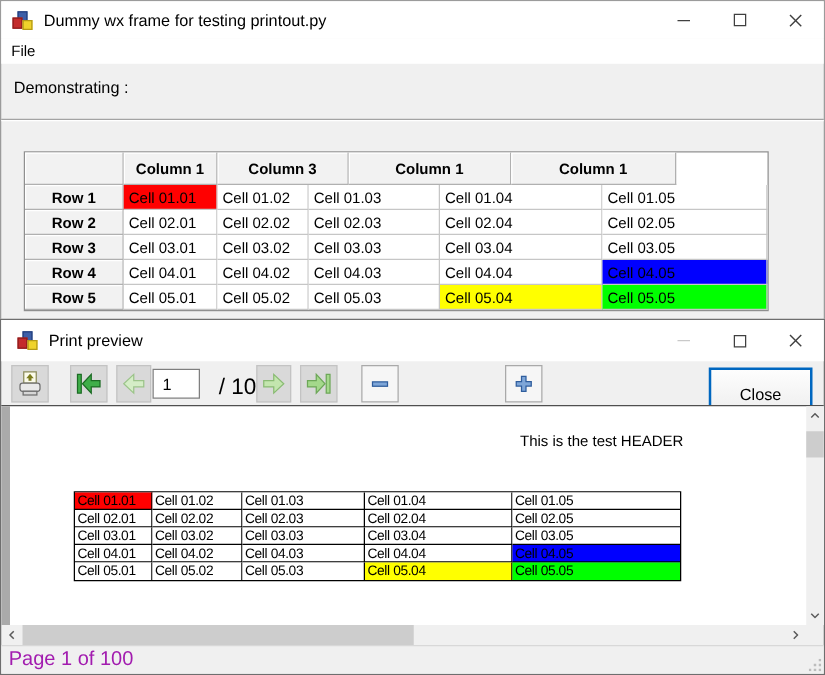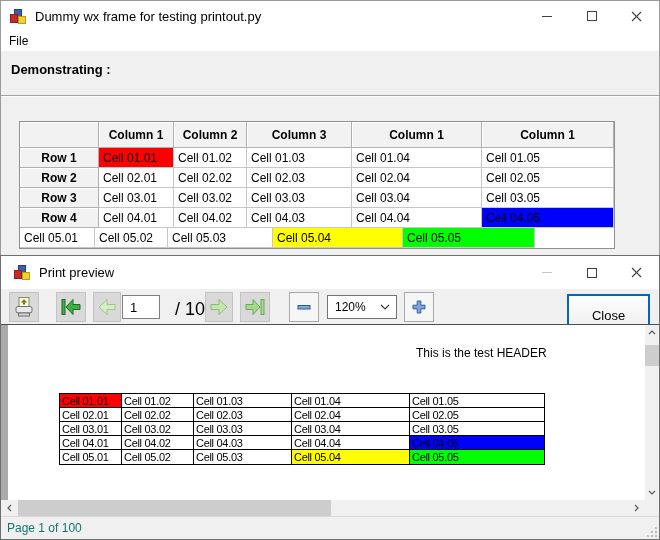--- a/index.html
+++ b/index.html
@@ -21,21 +21,21 @@
 .title-text{margin-left:9px;font-size:13px;white-space:nowrap}
 .capbtns{position:absolute;right:0;top:0;height:100%;display:flex}
 .capbtn{width:45px;height:100%;display:flex;align-items:center;justify-content:center;color:#404040}
 .capbtn.disabled{color:#c9c9c9}
 .glyph-min{width:10px;height:1px;background:currentColor;display:block}
 .glyph-max{width:10px;height:10px;border:1px solid currentColor;display:block}
 
 
 .menubar{height:20px;background:#fff;display:flex;align-items:center}
 .menu-item{padding:2px 8px}
-#demonstrating{position:absolute;left:10px;top:61px;font-weight:bold;font-size:13px}
+#demonstrating{position:absolute;left:10px;top:61px;font-weight:normal;font-size:13px}
 .etched{position:absolute;left:0;right:0;top:94px;height:2px;border-top:1px solid #a3a3a3;border-bottom:1px solid #fff}
 #demo-grid{position:absolute;left:18px;top:120px;border:1px solid #8f8f8f;background:#fff}
 .g-row{display:flex}
 .g-cell{height:20px;border-right:1px solid #c6c6c6;border-bottom:1px solid #c6c6c6;background:#fff;display:flex;align-items:center;padding-left:4px;white-space:nowrap;overflow:hidden;flex:0 0 auto}
 .g-label{background:#f2f2f2;font-weight:bold;justify-content:center;padding-left:0;border-right-color:#b0b0b0;border-bottom-color:#b0b0b0;box-shadow:inset 1px 1px 0 #fff}
 .g-head .g-cell{height:26px}
 
 
 #pv-toolbar{position:absolute;left:0;right:0;top:33px;height:35px}
 .tbtn{position:absolute;top:3px;width:30px;height:30px;background:#d9d9d9;border:1px solid #c3c3c3;display:flex;align-items:center;justify-content:center}
@@ -76,21 +76,21 @@
 .scroll-arrow{position:absolute;width:14px;height:15px;display:flex;align-items:center;justify-content:center;color:#5b5b5b}
 #v-up{top:0}#v-down{bottom:0}
 #h-scroll{position:absolute;left:1px;right:16px;top:244px;height:16px;background:#f0f0f0}
 #h-left{left:0;height:16px}
 #h-right{right:0;height:16px}
 #h-thumb{position:absolute;top:0;bottom:0;left:16px;width:313px;background:#cdcdcd}
 .scroll-arrow svg{display:block}
 
 
 #statusbar{position:absolute;left:0;right:0;bottom:0;height:23px;background:#f0f0f0;border-top:1px solid #d8d8d8;display:flex;align-items:center}
-#status-text{margin-left:6px;font-size:12px;color:#0f766e}
+#status-text{margin-left:6px;font-size:16px;color:#a21caf}
 #grip{position:absolute;right:2px;bottom:2px}
 </style>
 </head>
 <body>
 
 <div id="main-window" class="window">
   <div class="titlebar">
     <span class="wx-icon">
         <i class="wx-b"></i>
         <i class="wx-r"></i>
@@ -114,21 +114,20 @@
   </div>
   <div class="menubar">
     <span class="menu-item">File</span>
   </div>
   <div id="demonstrating">Demonstrating :</div>
   <div class="etched"></div>
   <div id="demo-grid">
       <div class="g-row g-head">
         <div class="g-cell g-label" style="width: 79px;"></div>
         <div class="g-cell g-label" style="width: 75px;">Column 1</div>
-        <div class="g-cell g-label" style="width: 73px;">Column 2</div>
         <div class="g-cell g-label" style="width: 105px;">Column 3</div>
         <div class="g-cell g-label" style="width: 130px;">Column 1</div>
         <div class="g-cell g-label" style="width: 132px;">Column 1</div>
       </div>
       <div class="g-row">
         <div class="g-cell g-label" style="width: 79px;">Row 1</div>
         <div class="g-cell" style="width: 75px; background: rgb(255, 0, 0);">Cell 01.01</div>
         <div class="g-cell" style="width: 73px;">Cell 01.02</div>
         <div class="g-cell" style="width: 105px;">Cell 01.03</div>
         <div class="g-cell" style="width: 130px;">Cell 01.04</div>
@@ -152,20 +151,21 @@
       </div>
       <div class="g-row">
         <div class="g-cell g-label" style="width: 79px;">Row 4</div>
         <div class="g-cell" style="width: 75px;">Cell 04.01</div>
         <div class="g-cell" style="width: 73px;">Cell 04.02</div>
         <div class="g-cell" style="width: 105px;">Cell 04.03</div>
         <div class="g-cell" style="width: 130px;">Cell 04.04</div>
         <div class="g-cell" style="width: 132px; background: rgb(0, 0, 255);">Cell 04.05</div>
       </div>
       <div class="g-row">
+        <div class="g-cell g-label" style="width: 79px;">Row 5</div>
         <div class="g-cell" style="width: 75px;">Cell 05.01</div>
         <div class="g-cell" style="width: 73px;">Cell 05.02</div>
         <div class="g-cell" style="width: 105px;">Cell 05.03</div>
         <div class="g-cell" style="width: 130px; background: rgb(255, 255, 0);">Cell 05.04</div>
         <div class="g-cell" style="width: 132px; background: rgb(0, 255, 0);">Cell 05.05</div>
       </div>
     </div>
 </div>
 
 <div id="preview-window" class="window">
@@ -222,28 +222,20 @@
     <span class="tbtn" id="btn-last">
       <svg width="24" height="24" viewBox="0 0 24 24">
         <polygon points="3,9.5 10,9.5 10,4.5 17,12 10,19.5 10,14.5 3,14.5" class="arr-last" stroke-width="1"></polygon>
         <rect x="18" y="4.5" width="3" height="15" class="arr-last" stroke-width="1"></rect>
       </svg>
     </span>
     <span class="tbtn light" id="btn-zoomout">
       <svg width="18" height="18" viewBox="0 0 18 18">
         <rect x="3" y="7.5" width="12" height="3.5" class="zoom-glyph" stroke-width="1"></rect>
       </svg>
-    </span>
-    <span id="zoom-combo">
-      <span>120%</span>
-      <span class="combo-chevron">
-        <svg width="10" height="6" viewBox="0 0 10 6">
-            <polyline points="1,1 5,5 9,1" fill="none" stroke="#3c3c3c" stroke-width="1.2"></polyline>
-          </svg>
-      </span>
     </span>
     <span class="tbtn light" id="btn-zoomin">
       <svg width="18" height="18" viewBox="0 0 18 18">
         <polygon points="7.2,3 10.8,3 10.8,7.2 15,7.2 15,10.8 10.8,10.8 10.8,15 7.2,15 7.2,10.8 3,10.8 3,7.2 7.2,7.2" class="zoom-glyph" stroke-width="1"></polygon>
       </svg>
     </span>
     <span id="btn-close">
         <span>Close</span>
       </span>
   </div>

